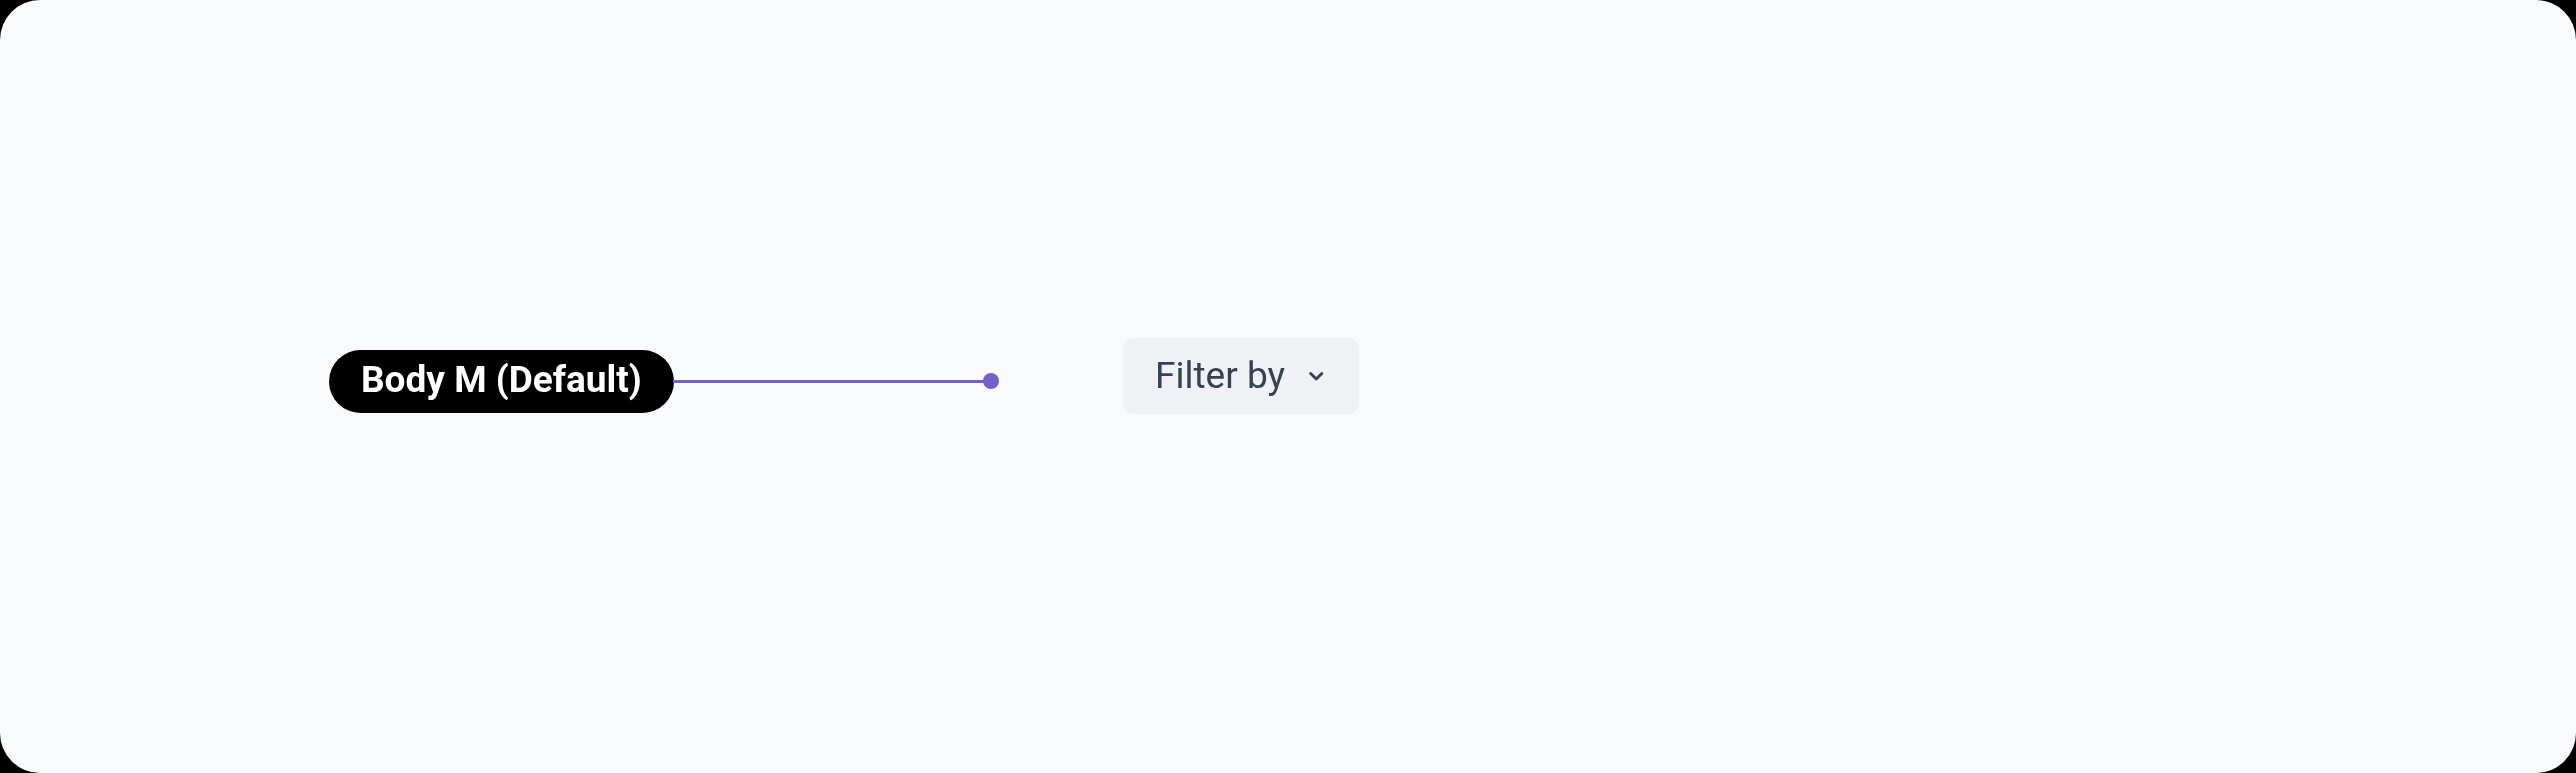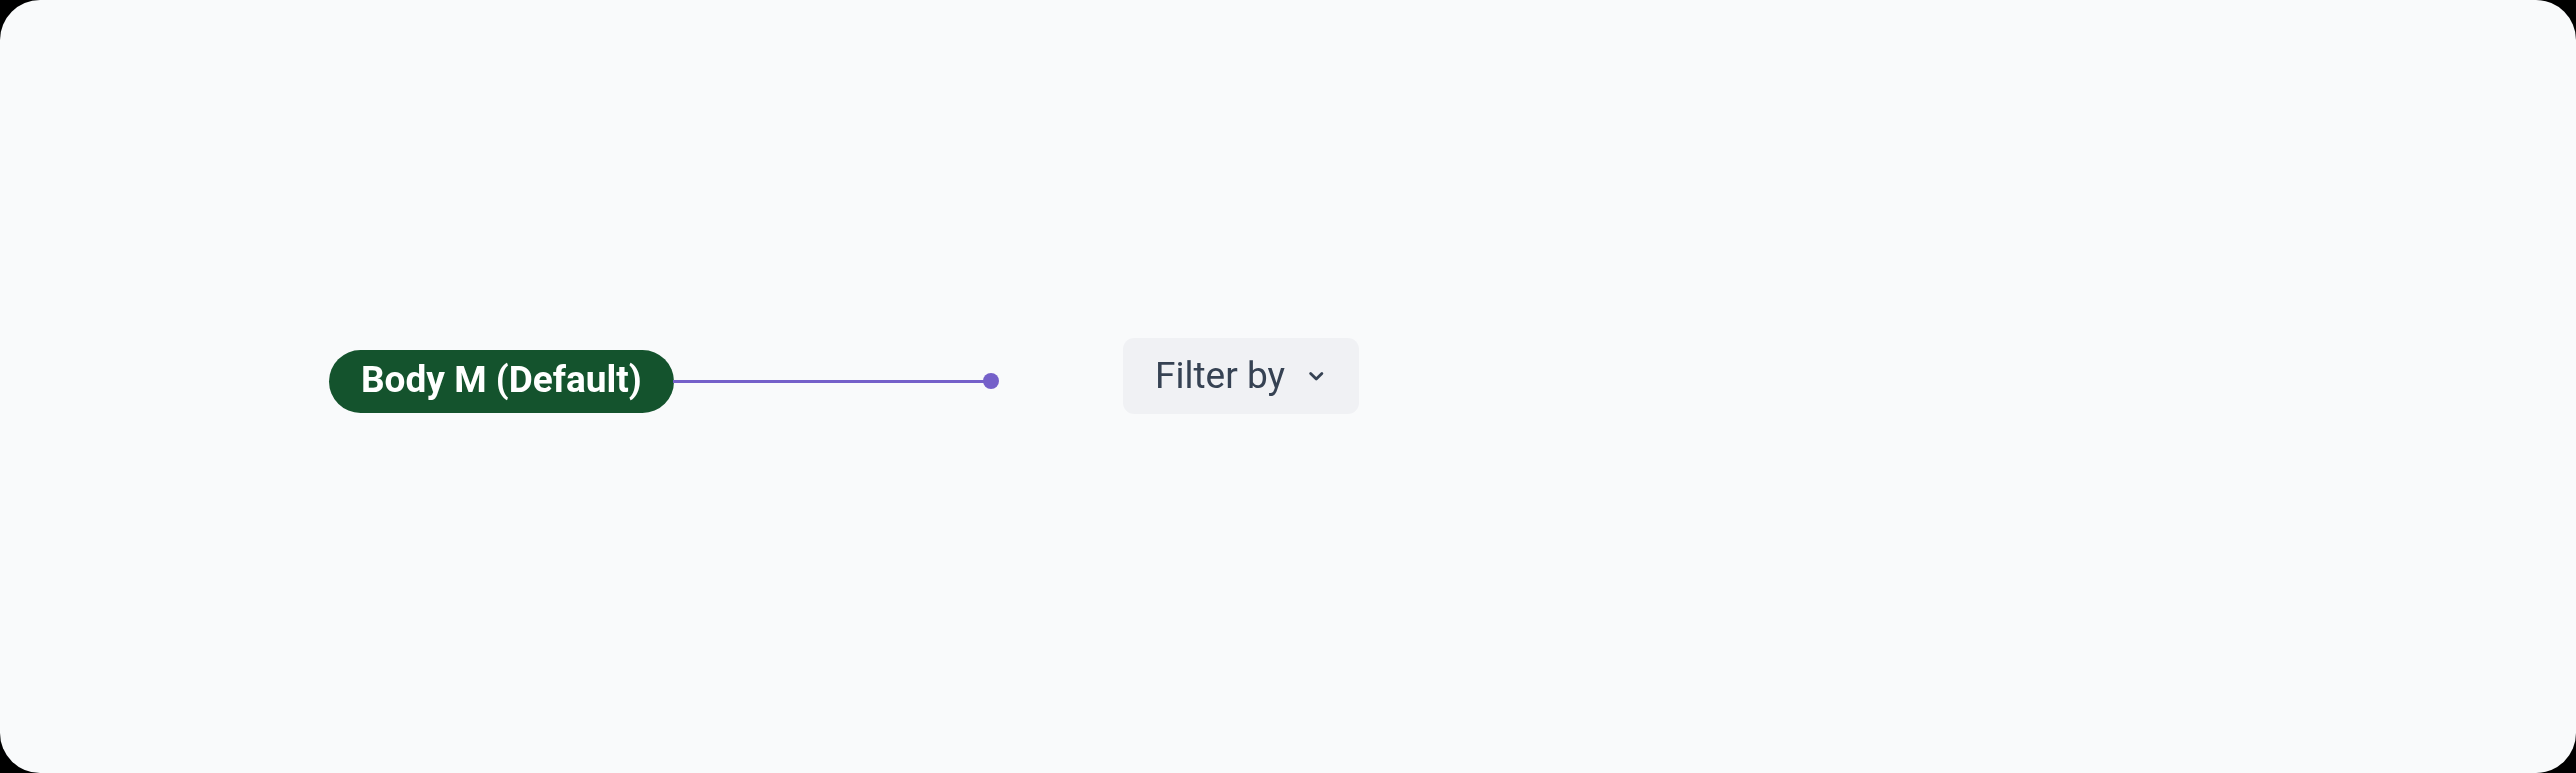--- a/index.html
+++ b/index.html
@@ -28,21 +28,21 @@
     
     .annotation-wrap {
       position: absolute;
       top: 350px;
       left: 329px;
       display: flex;
       align-items: center;
     }
     
     .annotation-pill {
-      background: #14532d;
+      background: #000000;
       color: #ffffff;
       font-size: 37px;
       font-weight: 700;
       padding: 11.3px 32px 14.5px 32px;
       border-radius: 804px;
       white-space: nowrap;
       line-height: 1;
     }
     
     .connector {

